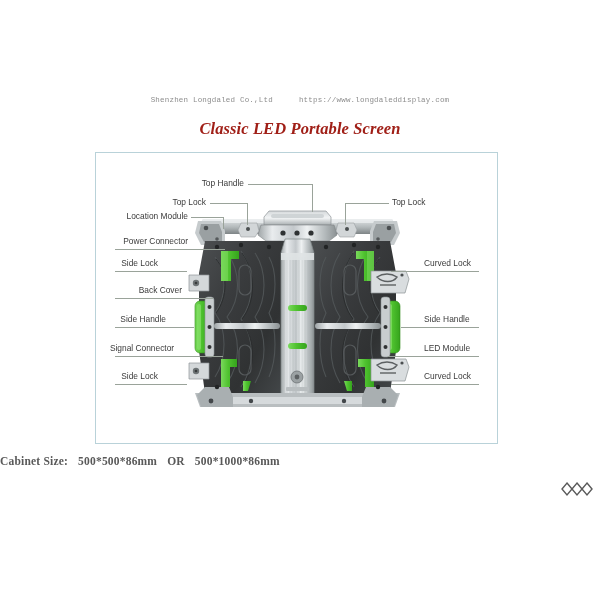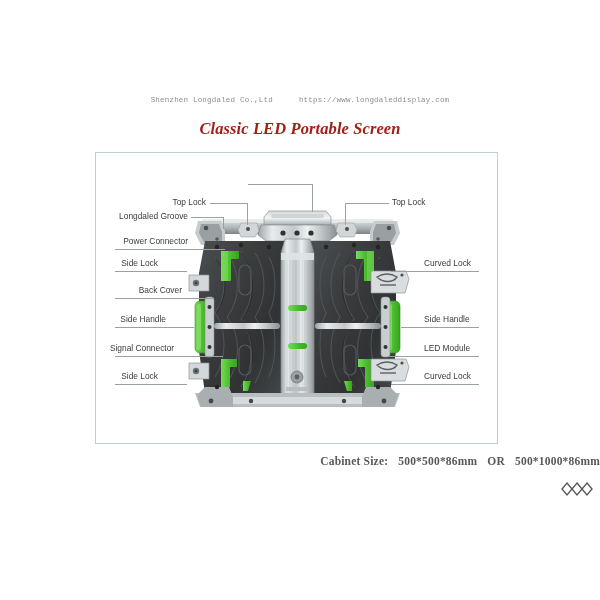--- a/index.html
+++ b/index.html
@@ -67,21 +67,21 @@
   .prod{
     position:absolute;
     left:85px;top:48px;
     width:233px;height:230px;
   }
   .prod svg{display:block;width:233px;height:230px;}
 
   
   .caption{
     position:absolute;top:455px;left:0;width:600px;
-    text-align:right;
+    text-align:left;
     font-family:"Liberation Serif", serif;
     font-weight:bold;
     font-size:11.5px;
     color:#595959;
     letter-spacing:.2px;
     white-space:nowrap;
   }
   .caption .sp{display:inline-block;width:10px;}
 
   
@@ -287,28 +287,29 @@
             <circle cx="88" cy="46" r="2.2"></circle>
             <circle cx="197" cy="46" r="2.2"></circle>
               <circle cx="173" cy="44" r="2.2"></circle>
             <circle cx="145" cy="46" r="2.2"></circle>
             <circle cx="36" cy="186" r="2.2"></circle>
               <circle cx="197" cy="186" r="2.2"></circle>
           </g>
         </svg>
       </div>
 
+      <div class="lab l" style="left:0px;top:25px;width:148px;">Top Handle</div>
       <div class="lead h" style="left:152px;top:31px;width:65px;"></div>
       <div class="lead v" style="left:216px;top:31px;height:28px;"></div>
 
       <div class="lab l" style="left:0px;top:44px;width:110px;">Top Lock</div>
       <div class="lead h" style="left:114px;top:50px;width:38px;"></div>
       <div class="lead v" style="left:151px;top:50px;height:22px;"></div>
 
-      <div class="lab l" style="left:0px;top:58px;width:92px;">Longdaled Groove</div>
+      <div class="lab l" style="left:0px;top:58px;width:92px;">Location Module</div>
       <div class="lead h" style="left:95px;top:64px;width:33px;"></div>
       <div class="lead v" style="left:127px;top:64px;height:12px;"></div>
 
       <div class="lab l" style="left:0px;top:83px;width:92px;">Power Connector</div>
       <div class="lead h" style="left:19px;top:96px;width:110px;"></div>
 
       <div class="lab l" style="left:0px;top:105px;width:62px;">Side Lock</div>
       <div class="lead h" style="left:19px;top:118px;width:72px;"></div>
 
       <div class="lab l" style="left:16px;top:132px;width:70px;">Back Cover</div>

